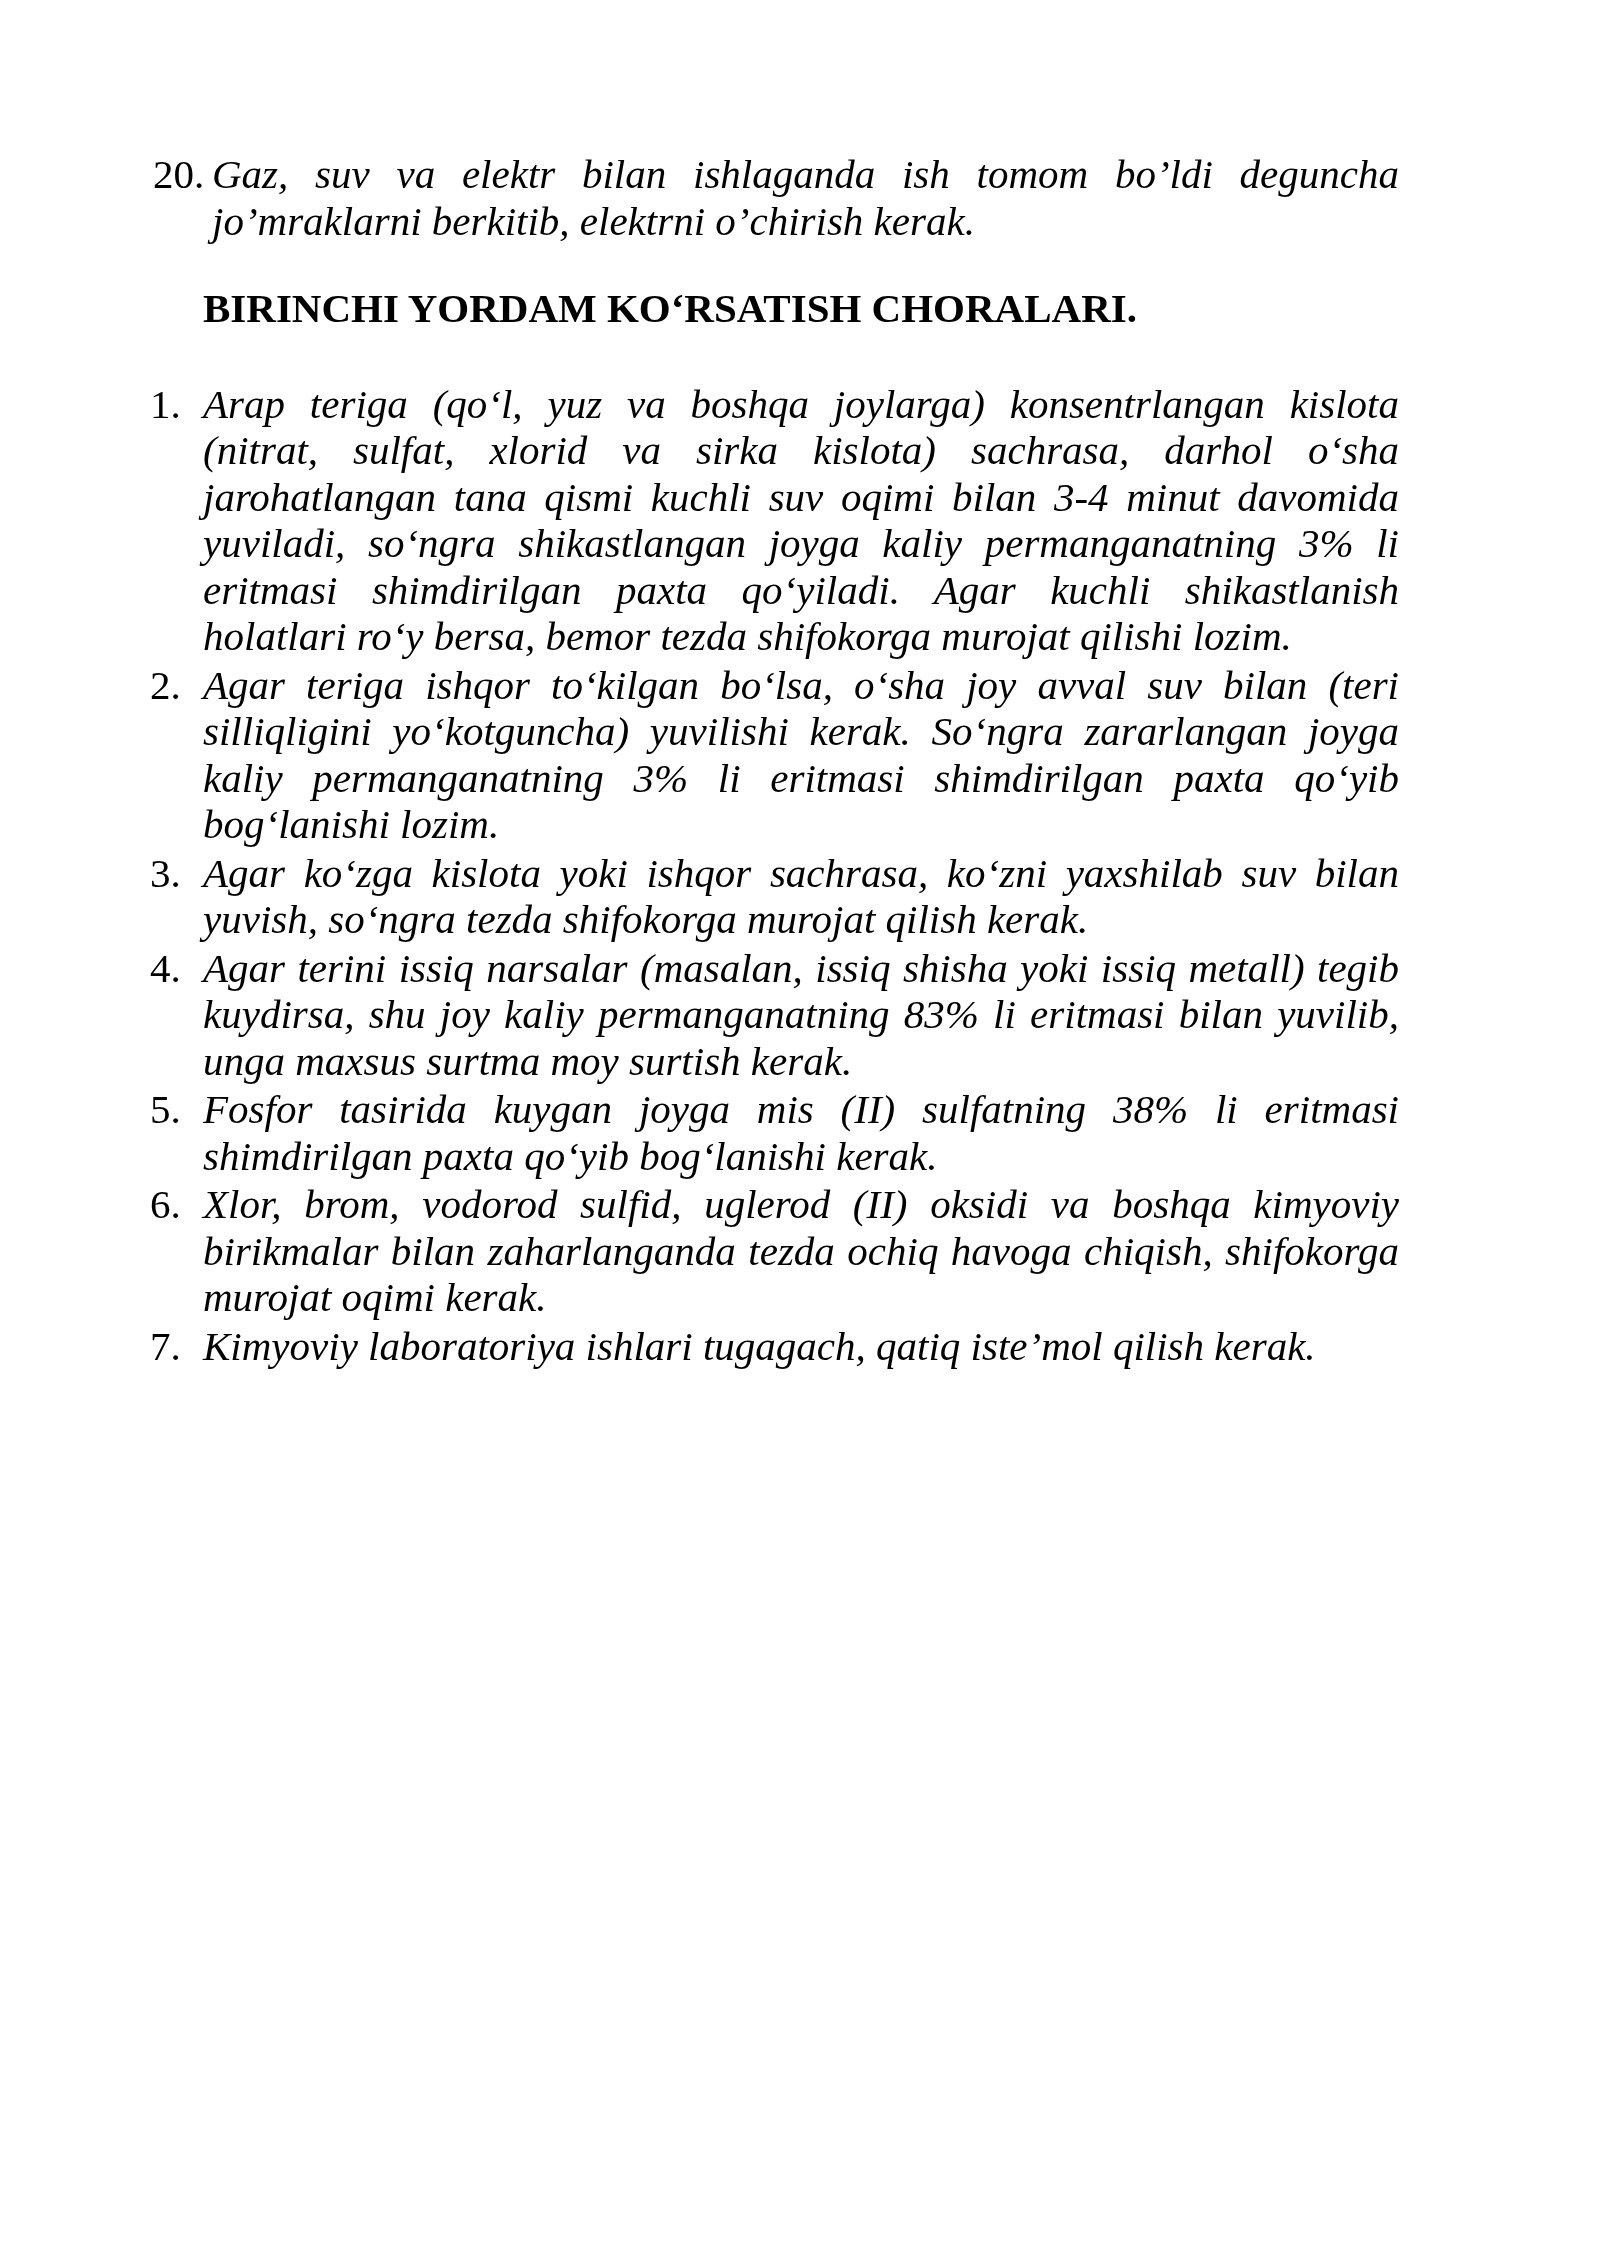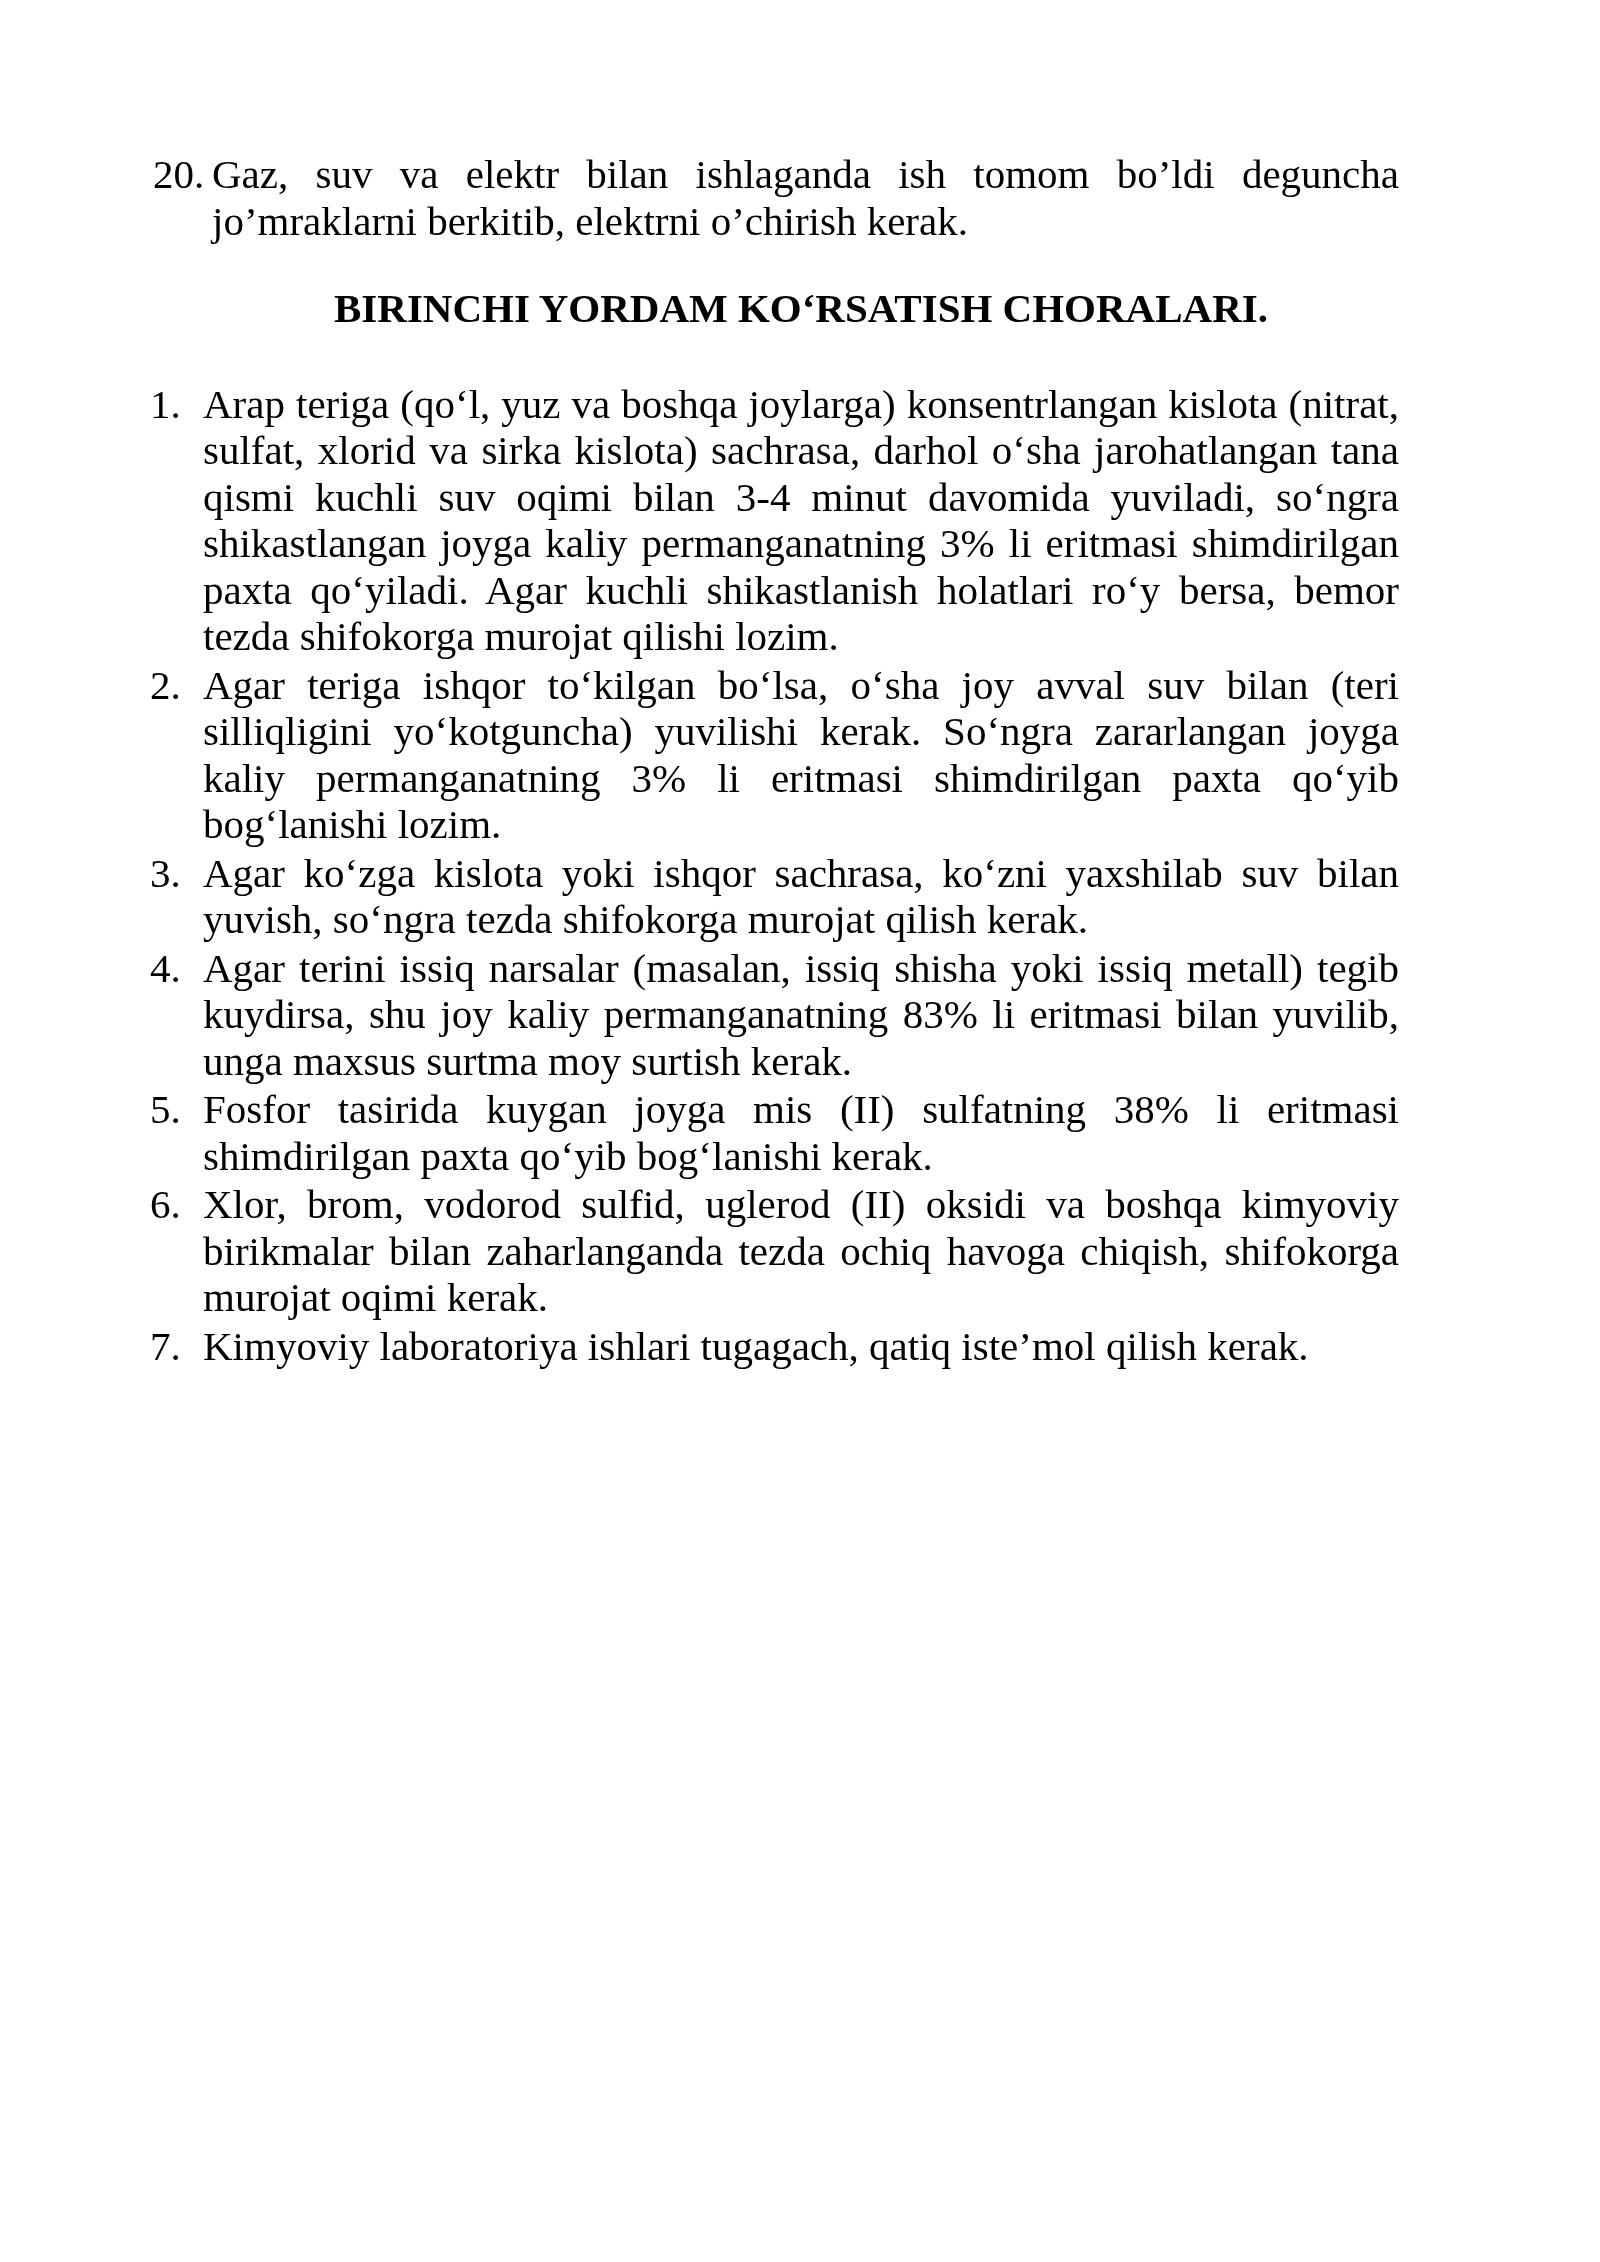--- a/index.html
+++ b/index.html
@@ -27,33 +27,33 @@
     margin: 0 0 2px 0;
   }
   .list-row .num {
     position: absolute;
     left: 0;
     top: 0;
     text-align: left;
   }
   .list-row p {
     margin: 0;
+    font-style: italic;
   }
   .item-20 {
     padding-left: 62px;
     margin-bottom: 41px;
   }
   .item-20 .num {
     left: 3px;
   }
   .heading {
     font-size: 41px;
     font-weight: bold;
     line-height: 46.5px;
-    text-align: center;
     margin: 0 0 49px 53px;
   }
   ol.first-aid-list {
     list-style: none;
     margin: 0;
     padding: 0;
   }
 </style>
 </head>
 <body>

